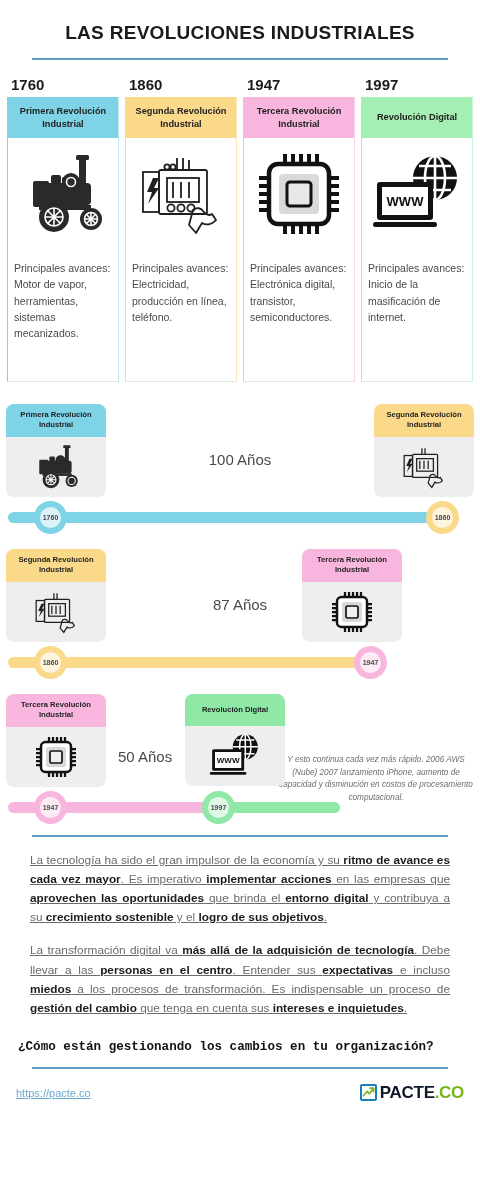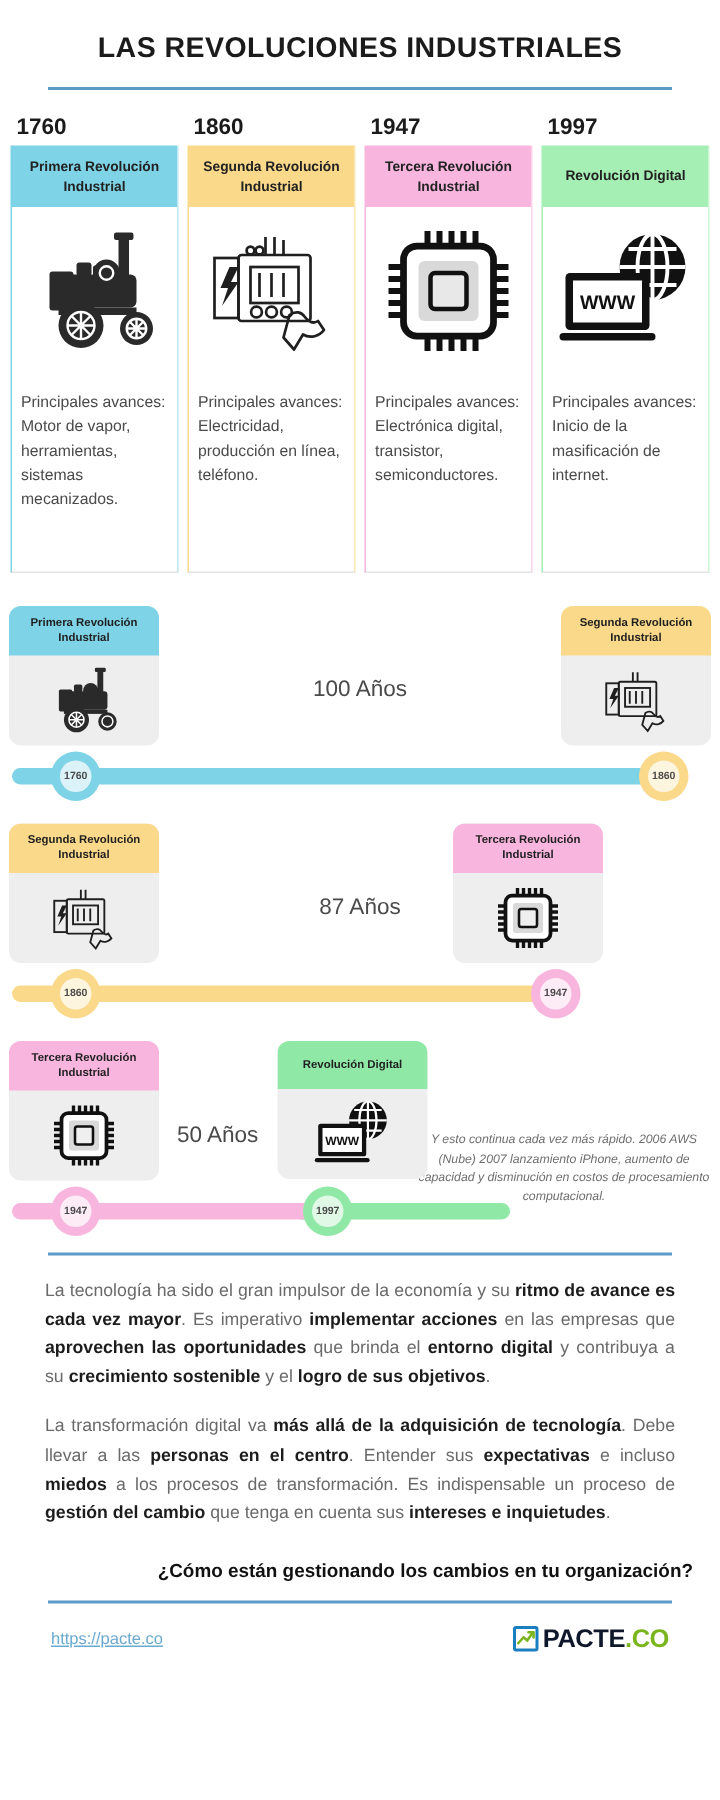--- a/index.html
+++ b/index.html
@@ -104,31 +104,31 @@
 
   .bg-cyan  { background: #7ed4e6; }
   .bg-amber { background: #fad98a; }
   .bg-pink  { background: #f8b6de; }
   .bg-green { background: #8fe8a5; }
 
   
   .body-rule { height: 2px; background: #5b9bc4; width: 416px; margin: 4px auto 0; }
   .para {
     font-size: 11.8px; line-height: 1.62; color: #6a6a6a;
-    text-align: justify; padding: 0 30px; margin-top: 14px;
+    text-align: justify; padding: 0 30px; margin-top: 14px; text-decoration: underline;
   }
   .para b { color: #1c1c1c; font-weight: bold; }
   .question {
     font-size: 12.6px; font-weight: bold; color: #111;
-    text-align: right; margin-top: 22px; padding: 0 18px;
+    text-align: left; margin-top: 22px; padding: 0 18px; font-family: Liberation Mono, monospace;
   }
   .foot-rule { height: 2px; background: #5b9bc4; width: 416px; margin: 13px auto 0; }
   .footer {
     display: flex; align-items: center; justify-content: space-between;
-    padding: 14px 34px 0;
+    padding: 14px 16px 0;
   }
   .footer-link {
     font-size: 11px; color: #6aa9d0; text-decoration: underline;
   }
   .logo { display: flex; align-items: center; gap: 3px; }
   .logo-mark {
     width: 17px; height: 17px; border: 2px solid #1a7fc1; border-radius: 2px;
     display: flex; align-items: center; justify-content: center;
   }
   .logo-txt { font-size: 17px; font-weight: bold; letter-spacing: -.3px; }

